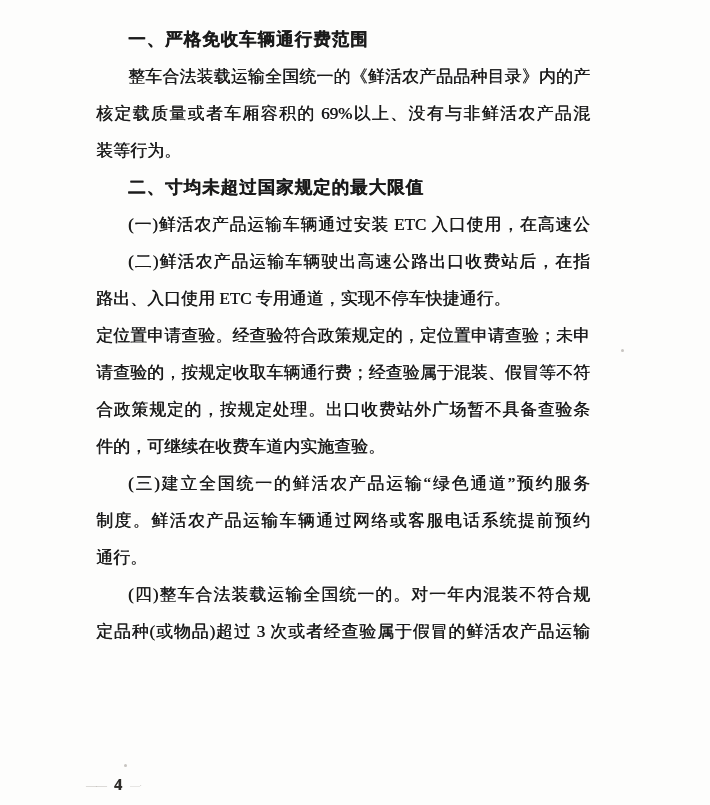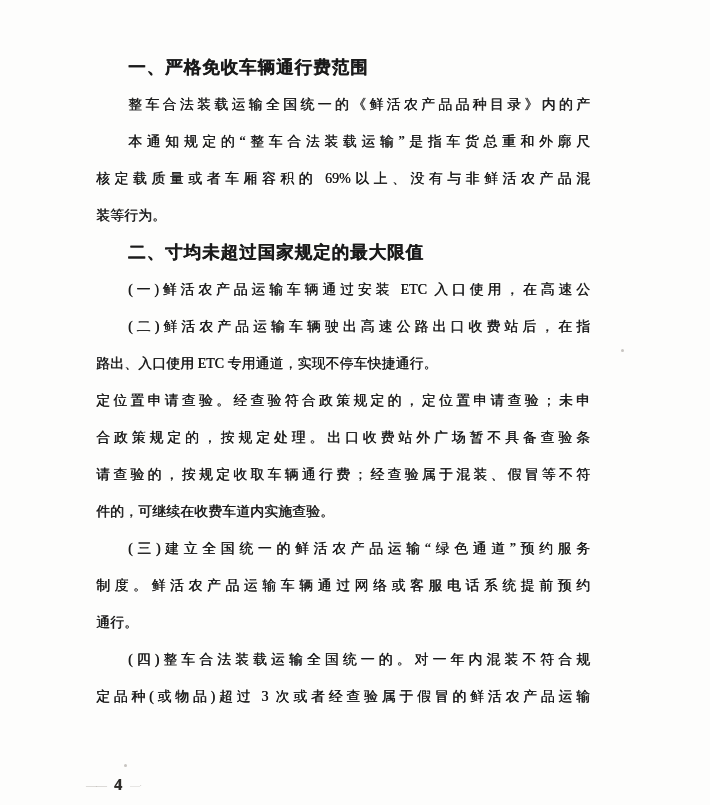--- a/index.html
+++ b/index.html
@@ -6,24 +6,24 @@
   .page{
     position:relative;
     width:710px;height:805px;
     background:#fdfdfc;
     overflow:hidden;
     font-family:"Liberation Serif","DejaVu Serif",serif;
     color:#1b1b1b;
   }
   .doc{
     position:absolute;
-    left:96px;top:21px;width:494px;margin-top:28px;
+    left:96px;top:21px;width:494px;
   }
   .line{
-    font-size:14px;
+    font-size:17px;
     line-height:37px;
     height:37px;
     letter-spacing:0;
     white-space:pre;
     text-shadow:0.4px 0 0 currentColor;
   }
   .line.fill{
     white-space:normal;
     text-align:justify;
     text-align-last:justify;
@@ -66,30 +66,29 @@
   }
 </style>
 </head>
 <body>
 
 <div class="page">
 
   <div class="doc">
       <div class="line heading indent">一、严格免收车辆通行费范围</div>
       <div class="line indent fill">整车合法装载运输全国统一的《鲜活农产品品种目录》内的产</div>
-      <div class="line indent fill">本通知规定的“整车合法装载运输”是指车货总重和外廓尺</div>
       <div class="line fill">核定载质量或者车厢容积的 69%以上、没有与非鲜活农产品混</div>
       <div class="line">装等行为。</div>
       <div class="line heading indent">二、寸均未超过国家规定的最大限值</div>
       <div class="line indent fill">(一)鲜活农产品运输车辆通过安装 ETC 入口使用，在高速公</div>
       <div class="line indent fill">(二)鲜活农产品运输车辆驶出高速公路出口收费站后，在指</div>
       <div class="line">路出、入口使用 ETC 专用通道，实现不停车快捷通行。</div>
       <div class="line fill">定位置申请查验。经查验符合政策规定的，定位置申请查验；未申</div>
+      <div class="line fill">请查验的，按规定收取车辆通行费；经查验属于混装、假冒等不符</div>
       <div class="line fill">合政策规定的，按规定处理。出口收费站外广场暂不具备查验条</div>
-      <div class="line fill">请查验的，按规定收取车辆通行费；经查验属于混装、假冒等不符</div>
       <div class="line">件的，可继续在收费车道内实施查验。</div>
       <div class="line indent fill">(三)建立全国统一的鲜活农产品运输“绿色通道”预约服务</div>
       <div class="line fill">制度。鲜活农产品运输车辆通过网络或客服电话系统提前预约</div>
       <div class="line">通行。</div>
       <div class="line indent fill">(四)整车合法装载运输全国统一的。对一年内混装不符合规</div>
       <div class="line fill">定品种(或物品)超过 3 次或者经查验属于假冒的鲜活农产品运输</div>
     </div>
 
   <div class="footer">
     <span class="dash left">——</span>

